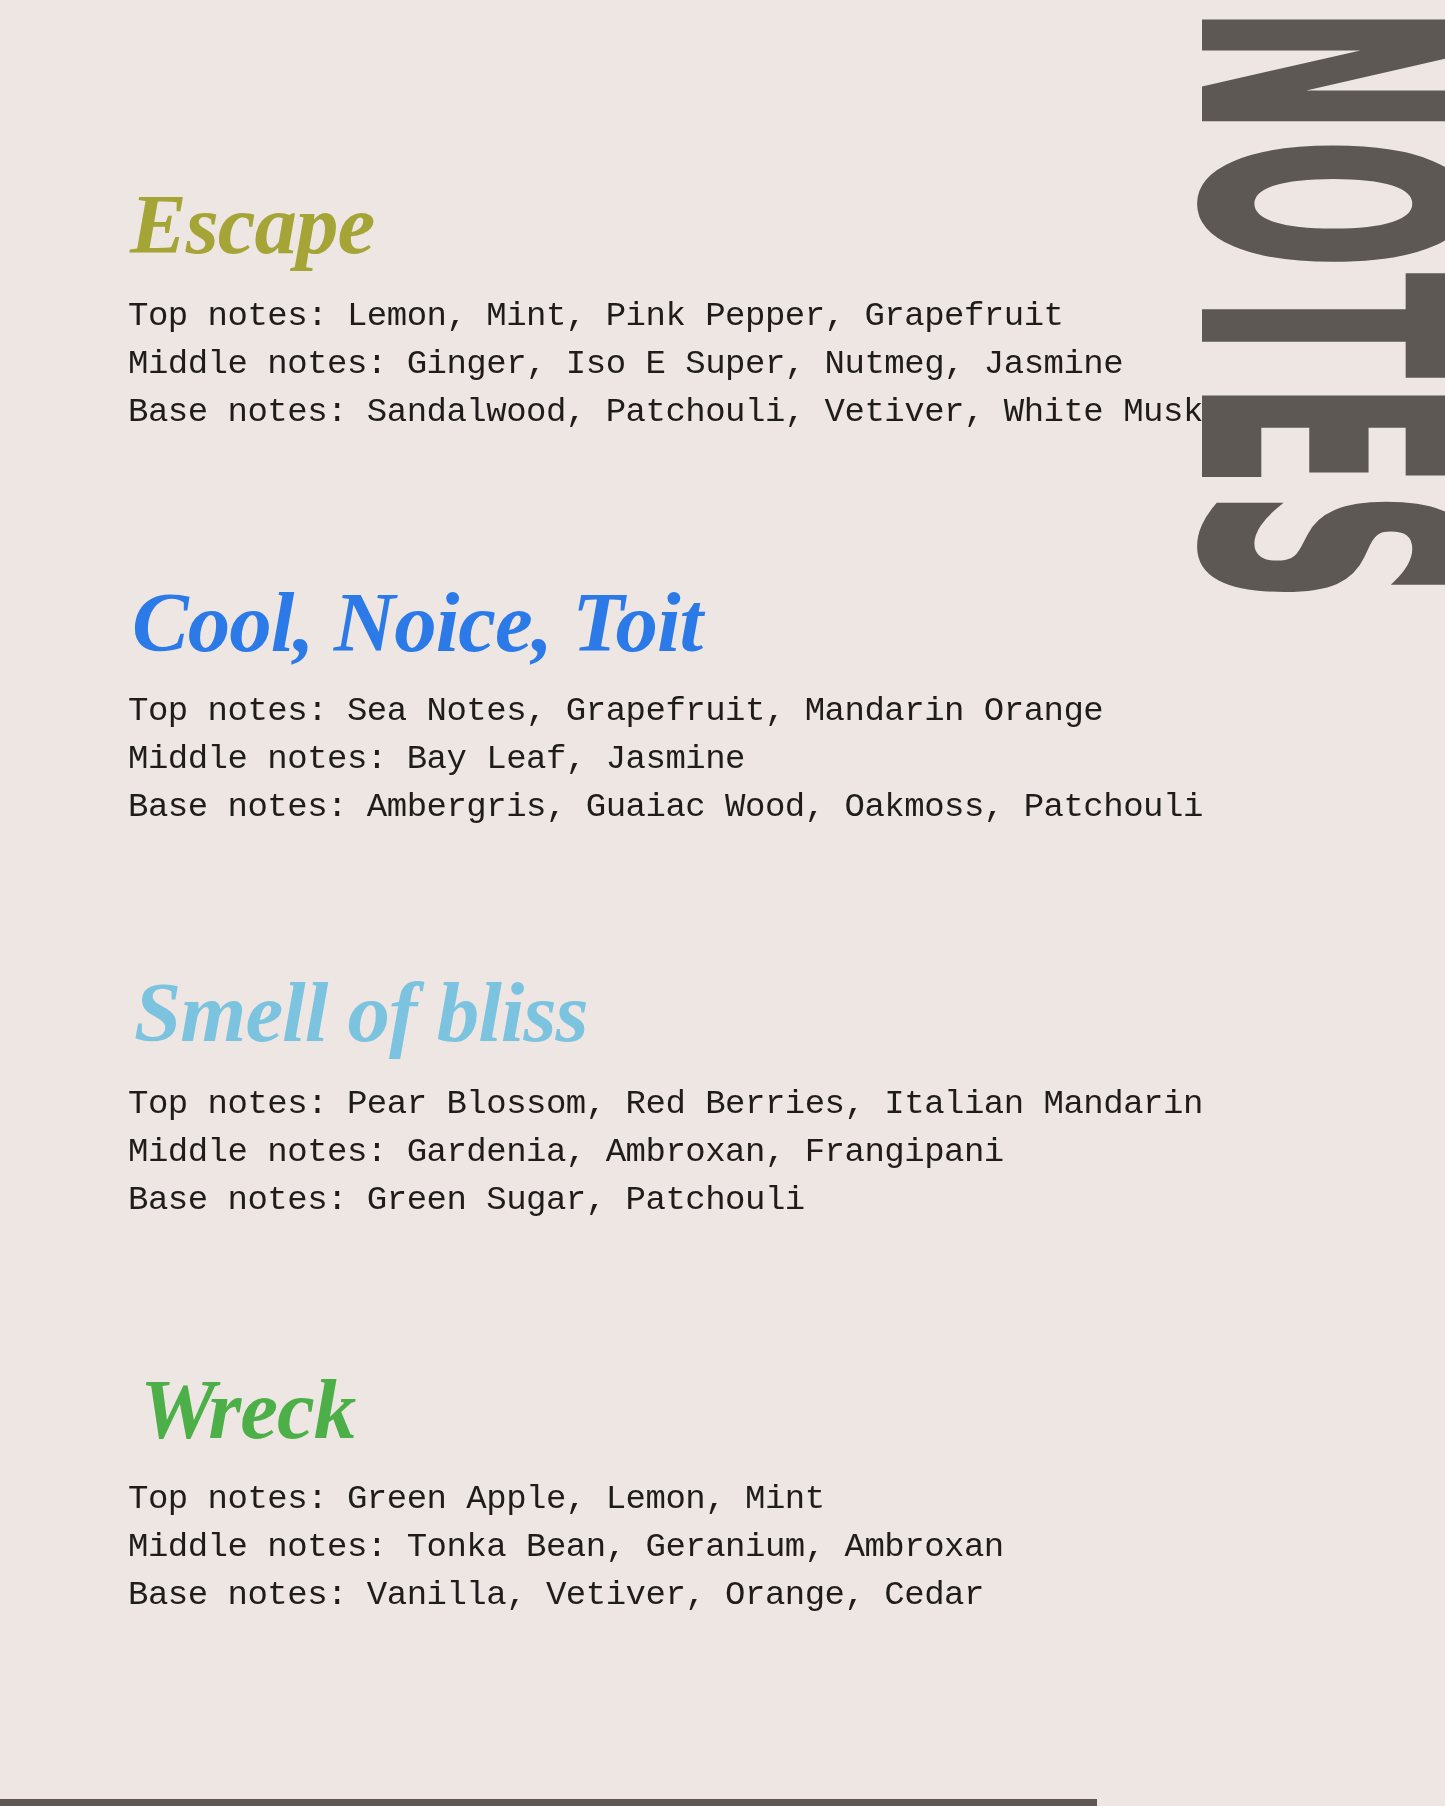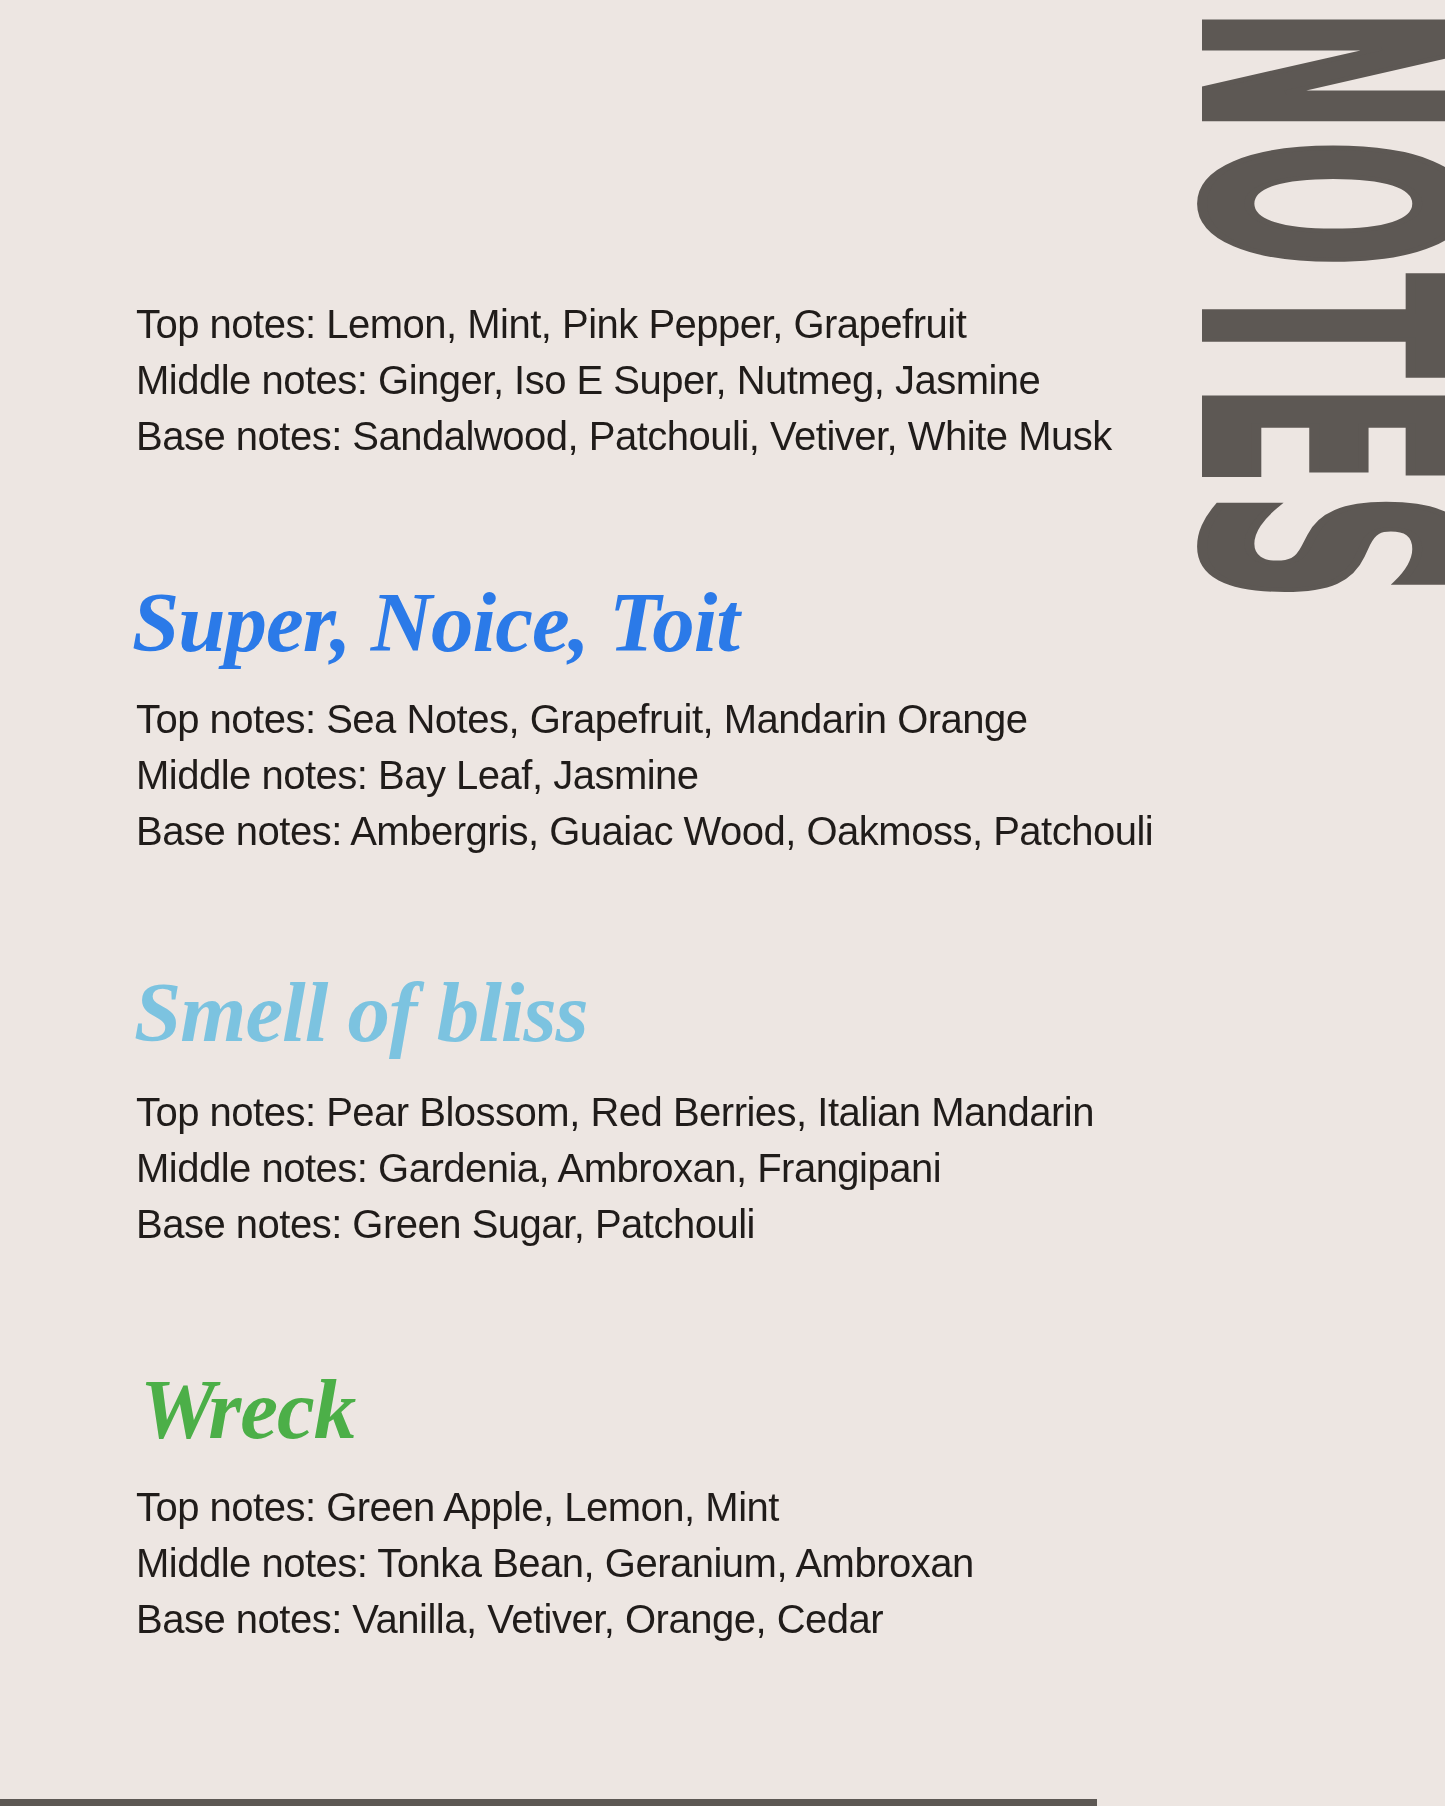--- a/index.html
+++ b/index.html
@@ -39,50 +39,51 @@
     font-size: 85px;
     line-height: 1;
     letter-spacing: -1px;
     white-space: nowrap;
   }
   .notes-block {
     position: absolute;
     width: 1160px;
   }
   .notes-block p {
-    margin: 8px;
-    font-family: Liberation Sans, sans-serif;
-    font-size: 40px;
+    margin: 0;
+    font-family: Liberation Mono, monospace;
+    font-size: 34px;
     line-height: 48px;
     letter-spacing: -0.5px;
     color: #201C1A;
     white-space: nowrap;
   }
   .bottom-bar {
     position: absolute;
     left: 0;
     top: 1799px;
     width: 1097px;
     height: 7px;
   }
 </style>
 </head>
 <body>
 
 <div class="page">
 
   <div class="notes-vertical" style="color: rgb(93, 88, 84);">NOTES</div>
 
+  <h2 class="fragrance-name" style="left: 130px; top: 182px; color: rgb(165, 164, 55);">Escape</h2>
   <div class="notes-block" style="left:128px; top:292px;">
     <p>Top notes: Lemon, Mint, Pink Pepper, Grapefruit</p>
     <p>Middle notes: Ginger, Iso E Super, Nutmeg, Jasmine</p>
     <p>Base notes: Sandalwood, Patchouli, Vetiver, White Musk</p>
   </div>
 
-  <h2 class="fragrance-name" style="left: 132px; top: 580px; color: rgb(43, 122, 232);">Super, Noice, Toit</h2>
+  <h2 class="fragrance-name" style="left: 132px; top: 580px; color: rgb(43, 122, 232);">Cool, Noice, Toit</h2>
   <div class="notes-block" style="left:128px; top:687px;">
     <p>Top notes: Sea Notes, Grapefruit, Mandarin Orange</p>
     <p>Middle notes: Bay Leaf, Jasmine</p>
     <p>Base notes: Ambergris, Guaiac Wood, Oakmoss, Patchouli</p>
   </div>
 
   <h2 class="fragrance-name" style="left: 134px; top: 970px; color: rgb(124, 195, 224);">Smell of bliss</h2>
   <div class="notes-block" style="left:128px; top:1080px;">
     <p>Top notes: Pear Blossom, Red Berries, Italian Mandarin</p>
     <p>Middle notes: Gardenia, Ambroxan, Frangipani</p>

